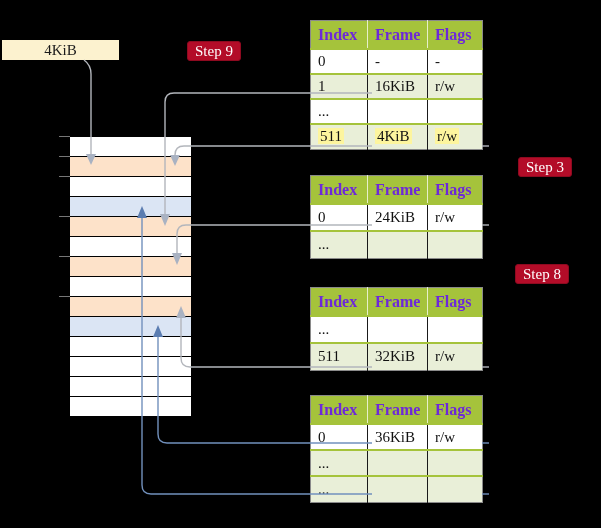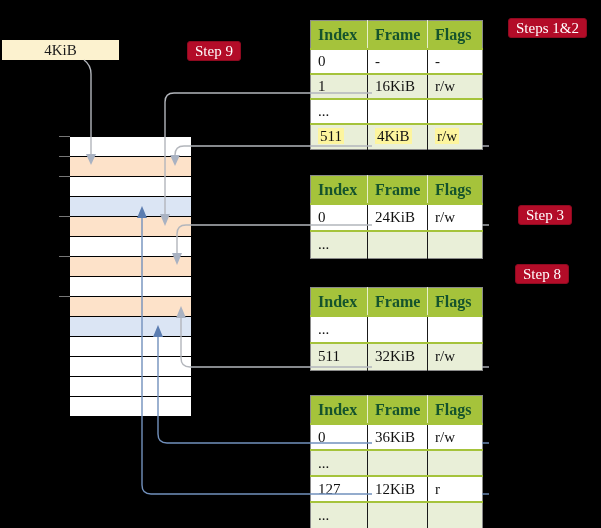--- a/index.html
+++ b/index.html
@@ -35,34 +35,34 @@
     background:var(--size-box-bg);color:#1a1a1a;
     font-size:15px;line-height:20px;text-align:center;
   }
   .badge{
     position:absolute;background:var(--badge-bg);color:var(--badge-text);
     font-size:15px;line-height:16px;padding:1px 7px;
     border:1px solid var(--badge-border);border-radius:3px;white-space:nowrap;
   }
   #badge-steps12{left:508px;top:18px;}
   #badge-step0{left:187px;top:41px;}
-  #badge-step3{left:518px;top:157px;margin-top:48px;}
+  #badge-step3{left:518px;top:157px;}
   #badge-step4{left:515px;top:264px;}
   #memory{position:absolute;left:70px;top:136px;width:121px;border-top:1px solid #000;}
   .mrow{height:19px;border-bottom:1px solid #000;}
   .mrow.empty{background:var(--frame-empty);}
   .mrow.pagetable{background:var(--frame-pagetable);}
   .mrow.page{background:var(--frame-page);}
   .tick{position:absolute;left:59px;width:11px;height:1px;background:var(--tick);}
   .ptable{
     position:absolute;left:310px;border-collapse:collapse;table-layout:fixed;
     width:172px;border:1px solid var(--table-border);
   }
   .ptable th{
-    background:var(--table-header-bg);color:#14532d;font-size:16px;font-weight:bold;
+    background:var(--table-header-bg);color:#6d28d9;font-size:16px;font-weight:bold;
     text-align:left;padding:0 0 0 7px;height:27px;
     border-left:1px solid var(--header-divider);
   }
   .ptable th:first-child{border-left:none;}
   .ptable td{
     font-size:15px;color:#111;background:var(--table-row-bg);
     padding:0 0 0 7px;vertical-align:middle;
     border-top:2px solid var(--table-header-bg);
     border-left:1px solid var(--cell-divider);
     overflow:hidden;white-space:nowrap;
@@ -72,21 +72,20 @@
   .hl{background:var(--highlight-bg);padding:0 2px;}
   #overlay{position:absolute;left:0;top:0;z-index:5;pointer-events:none;}
 </style>
 </head>
 <body>
 
 <div id="canvas">
 
   <div class="size-box">4KiB</div>
 
-  <div class="badge" id="badge-steps12">Steps 1&amp;2</div>
   <div class="badge" id="badge-step0">Step 9</div>
   <div class="badge" id="badge-step3">Step 3</div>
   <div class="badge" id="badge-step4">Step 8</div>
 
   <div id="memory">
       <div class="mrow empty"></div>
       <div class="mrow pagetable"></div>
       <div class="mrow empty"></div>
       <div class="mrow page"></div>
       <div class="mrow pagetable"></div>
@@ -214,25 +213,20 @@
         <tbody>
           <tr style="height: 26px;">
             <td>0</td>
             <td>36KiB</td>
             <td>r/w</td>
           </tr>
           <tr class="alt" style="height: 26px;">
             <td>...</td>
             <td></td>
             <td></td>
-          </tr>
-          <tr style="height: 26px;">
-            <td>127</td>
-            <td>12KiB</td>
-            <td>r</td>
           </tr>
           <tr class="alt" style="height: 26px;">
             <td>...</td>
             <td></td>
             <td></td>
           </tr>
         </tbody>
       </table>
     </div>
 

